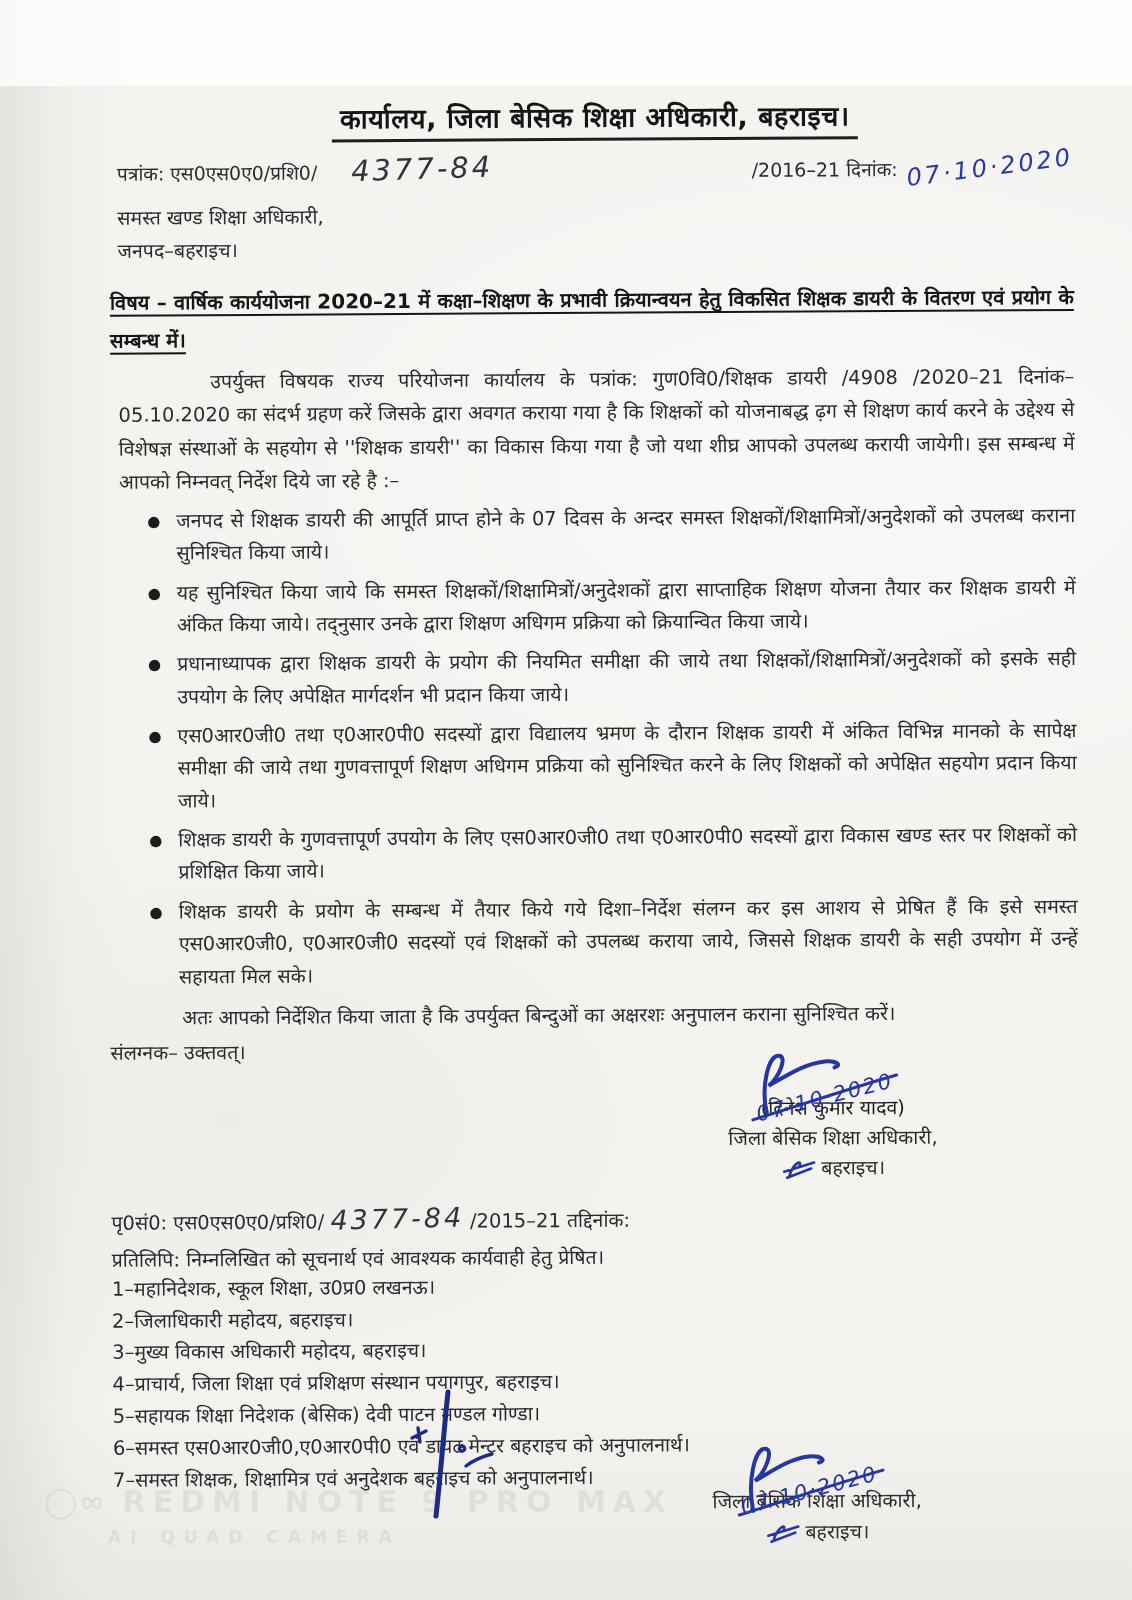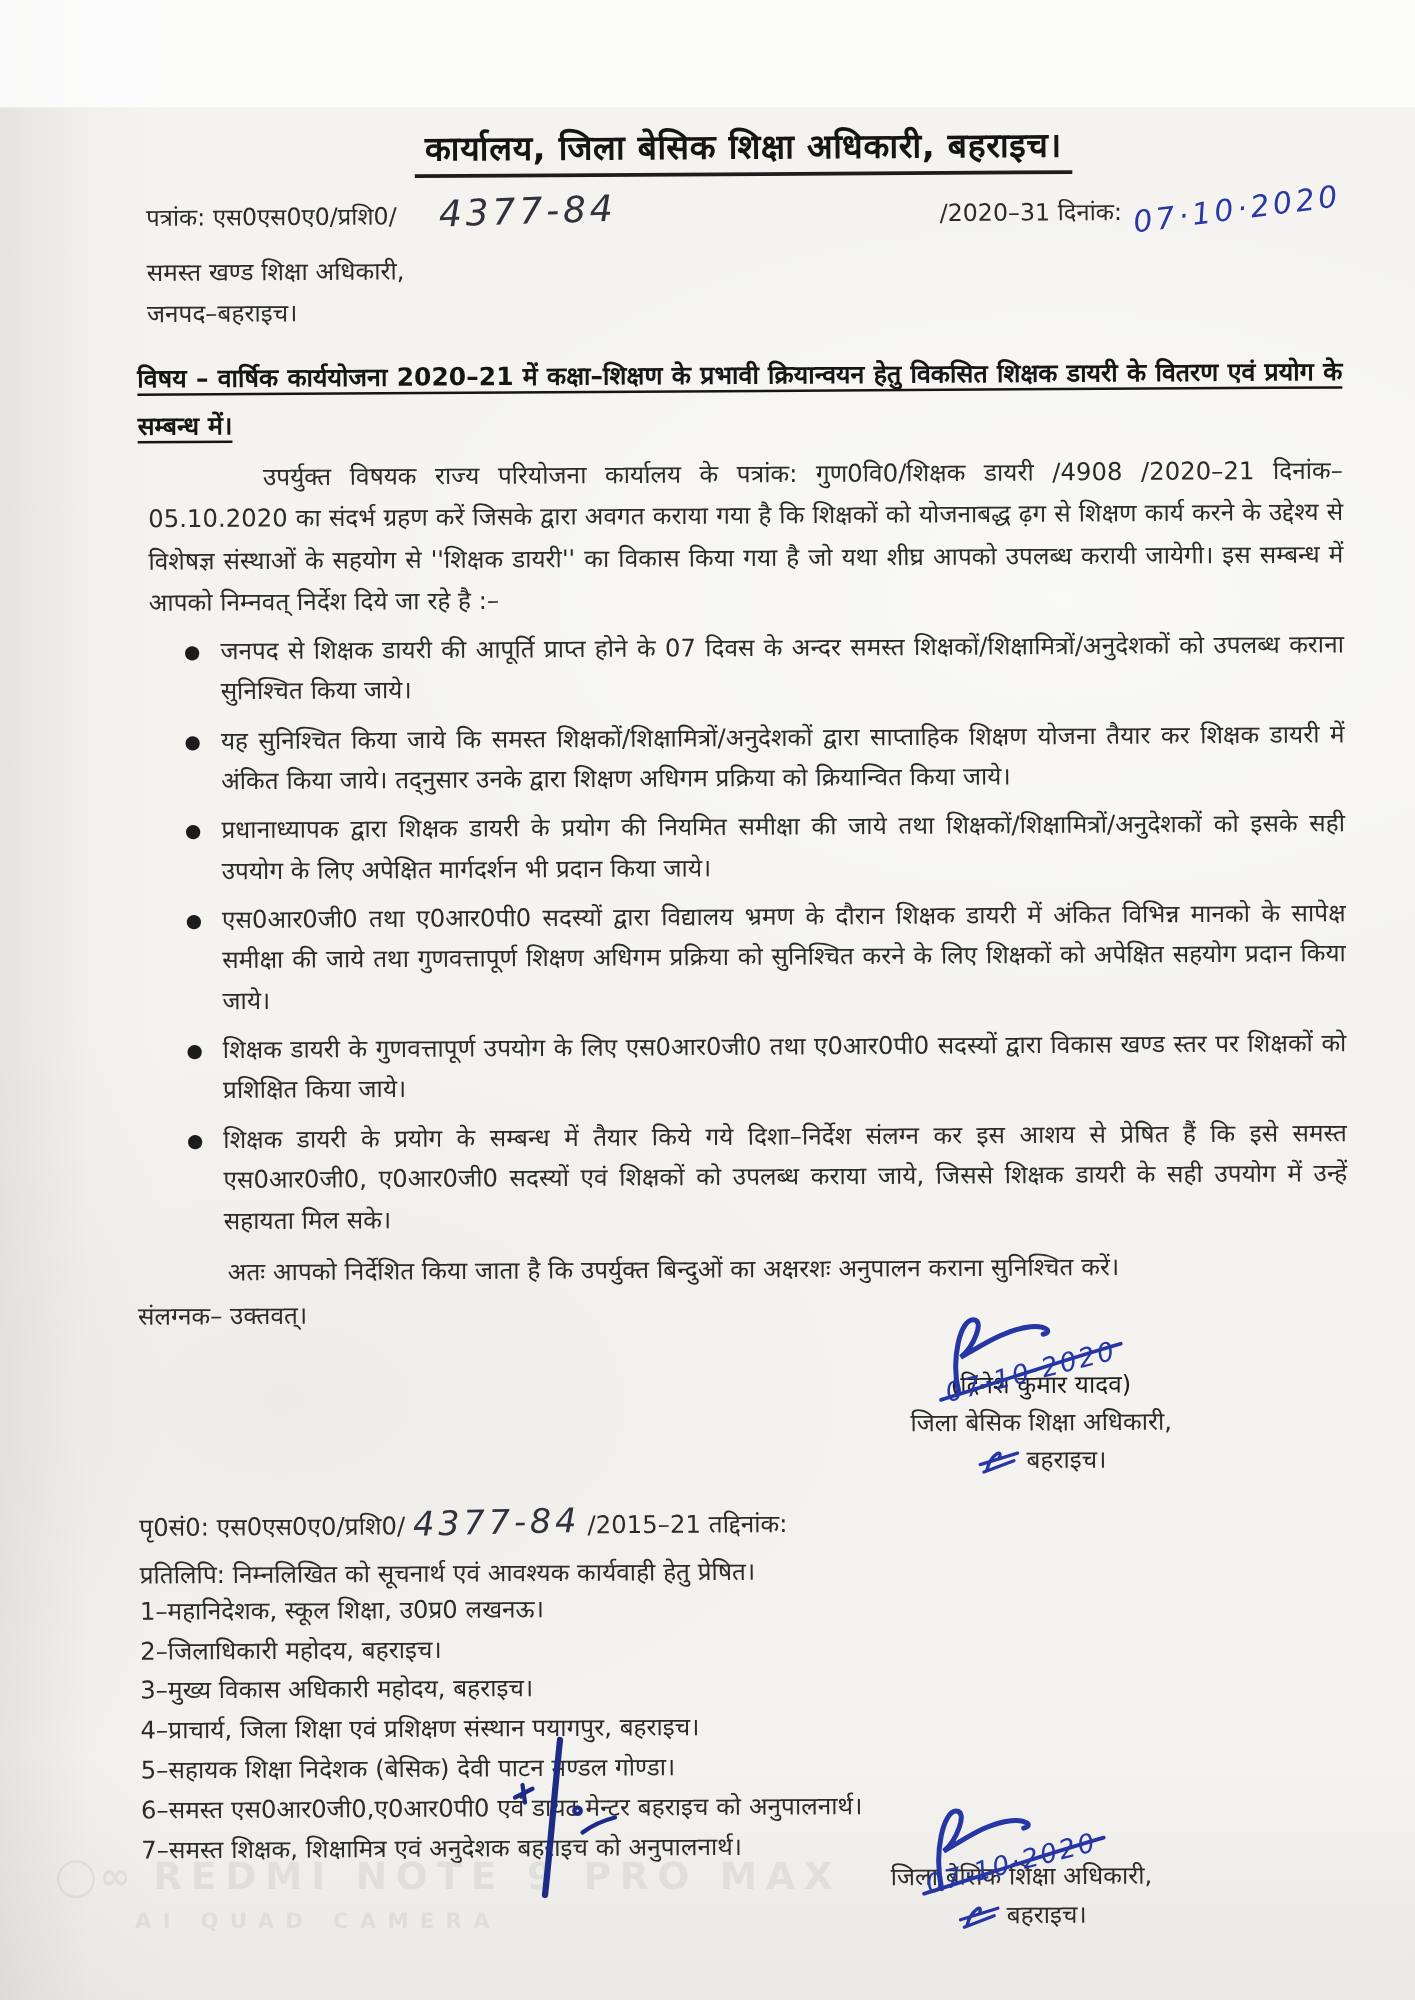--- a/index.html
+++ b/index.html
@@ -61,21 +61,21 @@
 
   <div class="title">
     <span>कार्यालय, जिला बेसिक शिक्षा अधिकारी, बहराइच।</span>
   </div>
 
   <div class="refline">
     <div>
       <span>पत्रांक: एस0एस0ए0/प्रशि0/</span><span class="hw hw-num">4377-84</span>
     </div>
     <div>
-      <span>/2020–31 दिनांक:</span><span class="hw hw-date">07·10·2020</span>
+      <span>/2016–21 दिनांक:</span><span class="hw hw-date">07·10·2020</span>
     </div>
   </div>
 
   <div class="addressee">
 
   <div>समस्त खण्ड शिक्षा अधिकारी,</div>
       <div>जनपद–बहराइच।</div>
     </div>
 
   <div class="subject">

